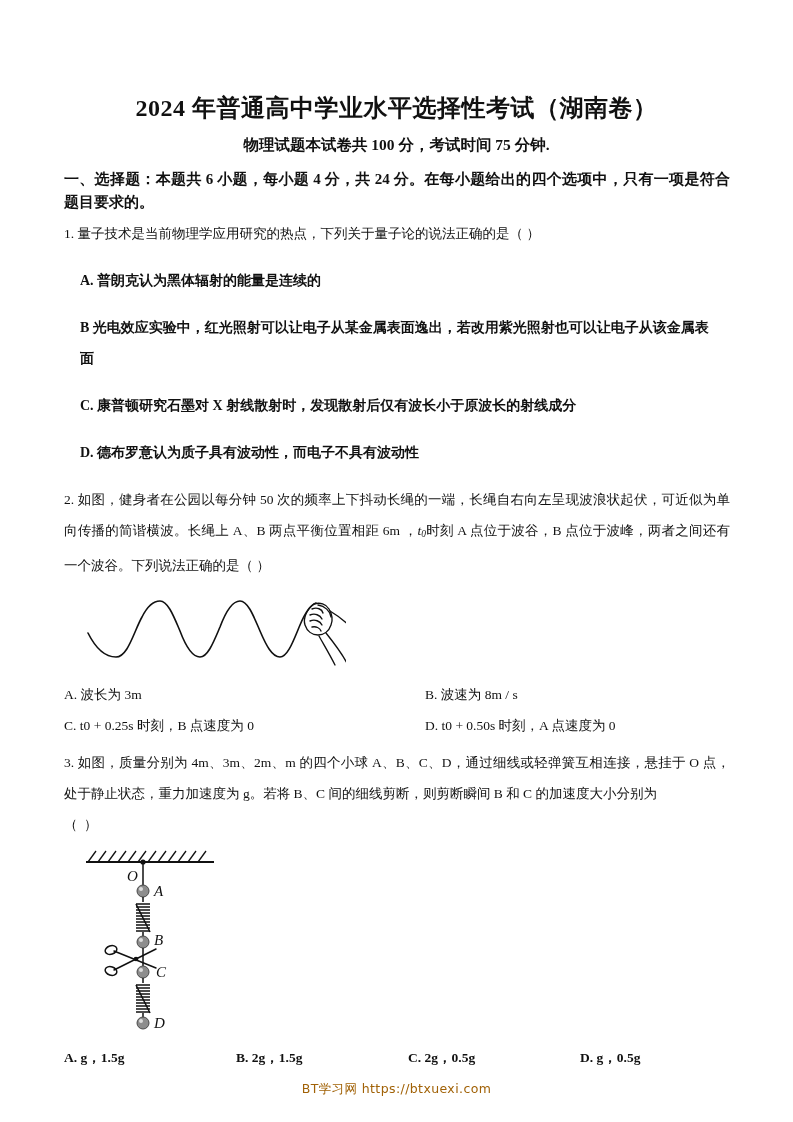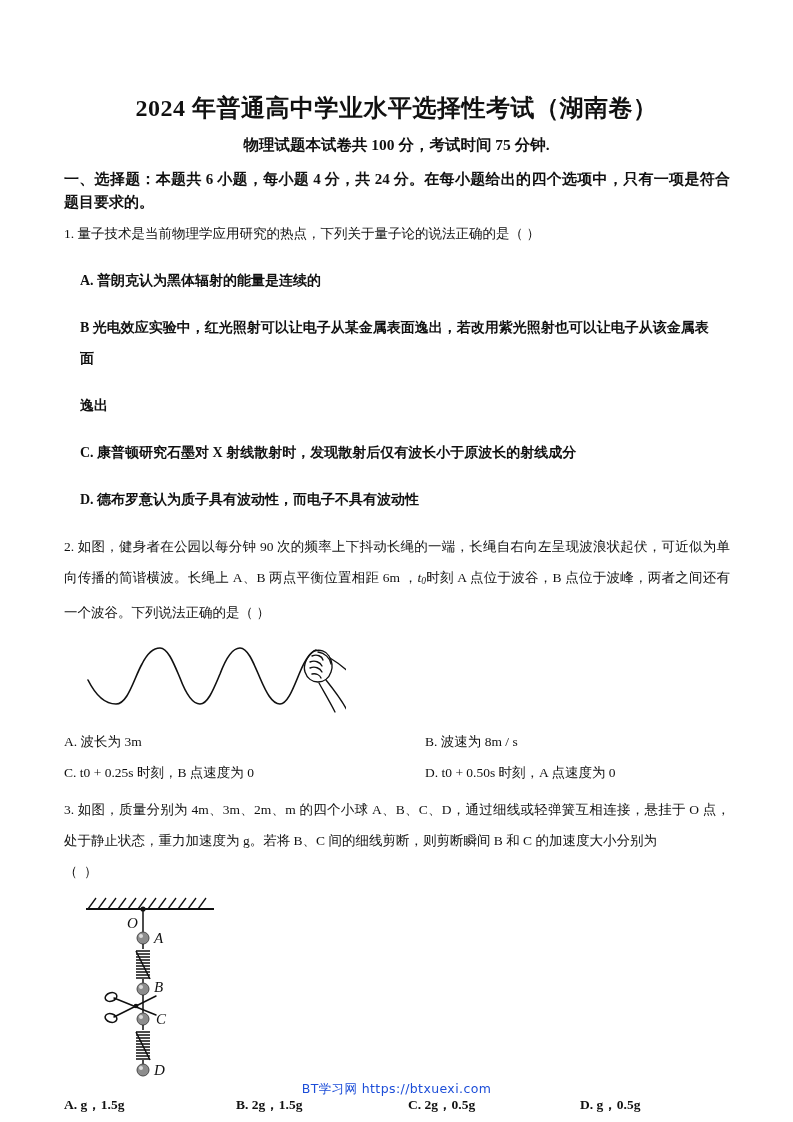--- a/index.html
+++ b/index.html
@@ -90,48 +90,47 @@
   .fig-spring {
     margin: 6px 0 2px 10px;
   }
   
   .watermark {
     position: absolute;
     left: 0; right: 0;
     bottom: 24px;
     text-align: center;
     font-size: 12.5px;
-    color: #1d4ed8;
+    color: #a16207;
     font-family: "DejaVu Sans", "Liberation Sans", sans-serif;
     letter-spacing: 0.4px;
   }
 </style>
 </head>
 <body>
 
 <div class="page">
 
   <div class="doc-title">2024 年普通高中学业水平选择性考试（湖南卷）</div>
   <div class="doc-subtitle">物理试题本试卷共 100 分，考试时间 75 分钟.</div>
 
   <div class="content">
 
     <p class="instr">一、选择题：本题共 6 小题，每小题 4 分，共 24 分。在每小题给出的四个选项中，只有一项是符合题目要求的。</p>
 
     <div>
       <p class="q-stem">1. 量子技术是当前物理学应用研究的热点，下列关于量子论的说法正确的是（      ）</p>
       <p class="opt-line">A. 普朗克认为黑体辐射的能量是连续的</p>
       <p class="opt-line">B  光电效应实验中，红光照射可以让电子从某金属表面逸出，若改用紫光照射也可以让电子从该金属表面</p>
-      <p class="opt-line">逸出</p>
       <p class="opt-line">C. 康普顿研究石墨对 X 射线散射时，发现散射后仅有波长小于原波长的射线成分</p>
       <p class="opt-line">D. 德布罗意认为质子具有波动性，而电子不具有波动性</p>
     </div>
 
     <div>
-      <p class="q-stem"><span>2. 如图，健身者在公园以每分钟 90 次的频率上下抖动长绳的一端，长绳自右向左呈现波浪状起伏，可近似为单向传播的简谐横波。长绳上 A、B 两点平衡位置相距 6m ，</span><i class="v">t</i><span class="sub">0</span><span>时刻 A 点位于波谷，B 点位于波峰，两者之间还有一个波谷。下列说法正确的是（      ）</span></p>
+      <p class="q-stem"><span>2. 如图，健身者在公园以每分钟 50 次的频率上下抖动长绳的一端，长绳自右向左呈现波浪状起伏，可近似为单向传播的简谐横波。长绳上 A、B 两点平衡位置相距 6m ，</span><i class="v">t</i><span class="sub">0</span><span>时刻 A 点位于波谷，B 点位于波峰，两者之间还有一个波谷。下列说法正确的是（      ）</span></p>
 
       <div class="fig-wave">
         <svg width="260" height="82" viewBox="0 0 260 82" xmlns="http://www.w3.org/2000/svg">
 
           <path d="M2 42 C 10 58, 20 66, 30 66 C 42 66, 48 40, 56 26
                    C 62 14, 68 10, 74 10 C 82 10, 88 26, 94 40
                    C 100 56, 106 66, 114 66 C 122 66, 128 50, 134 36
                    C 140 20, 146 10, 154 10 C 162 10, 168 26, 174 40
                    C 180 54, 186 66, 194 66 C 202 66, 208 48, 214 34
                    C 219 22, 224 14, 230 12" fill="none" stroke="#111111" stroke-width="1.6" stroke-linecap="round"></path>

